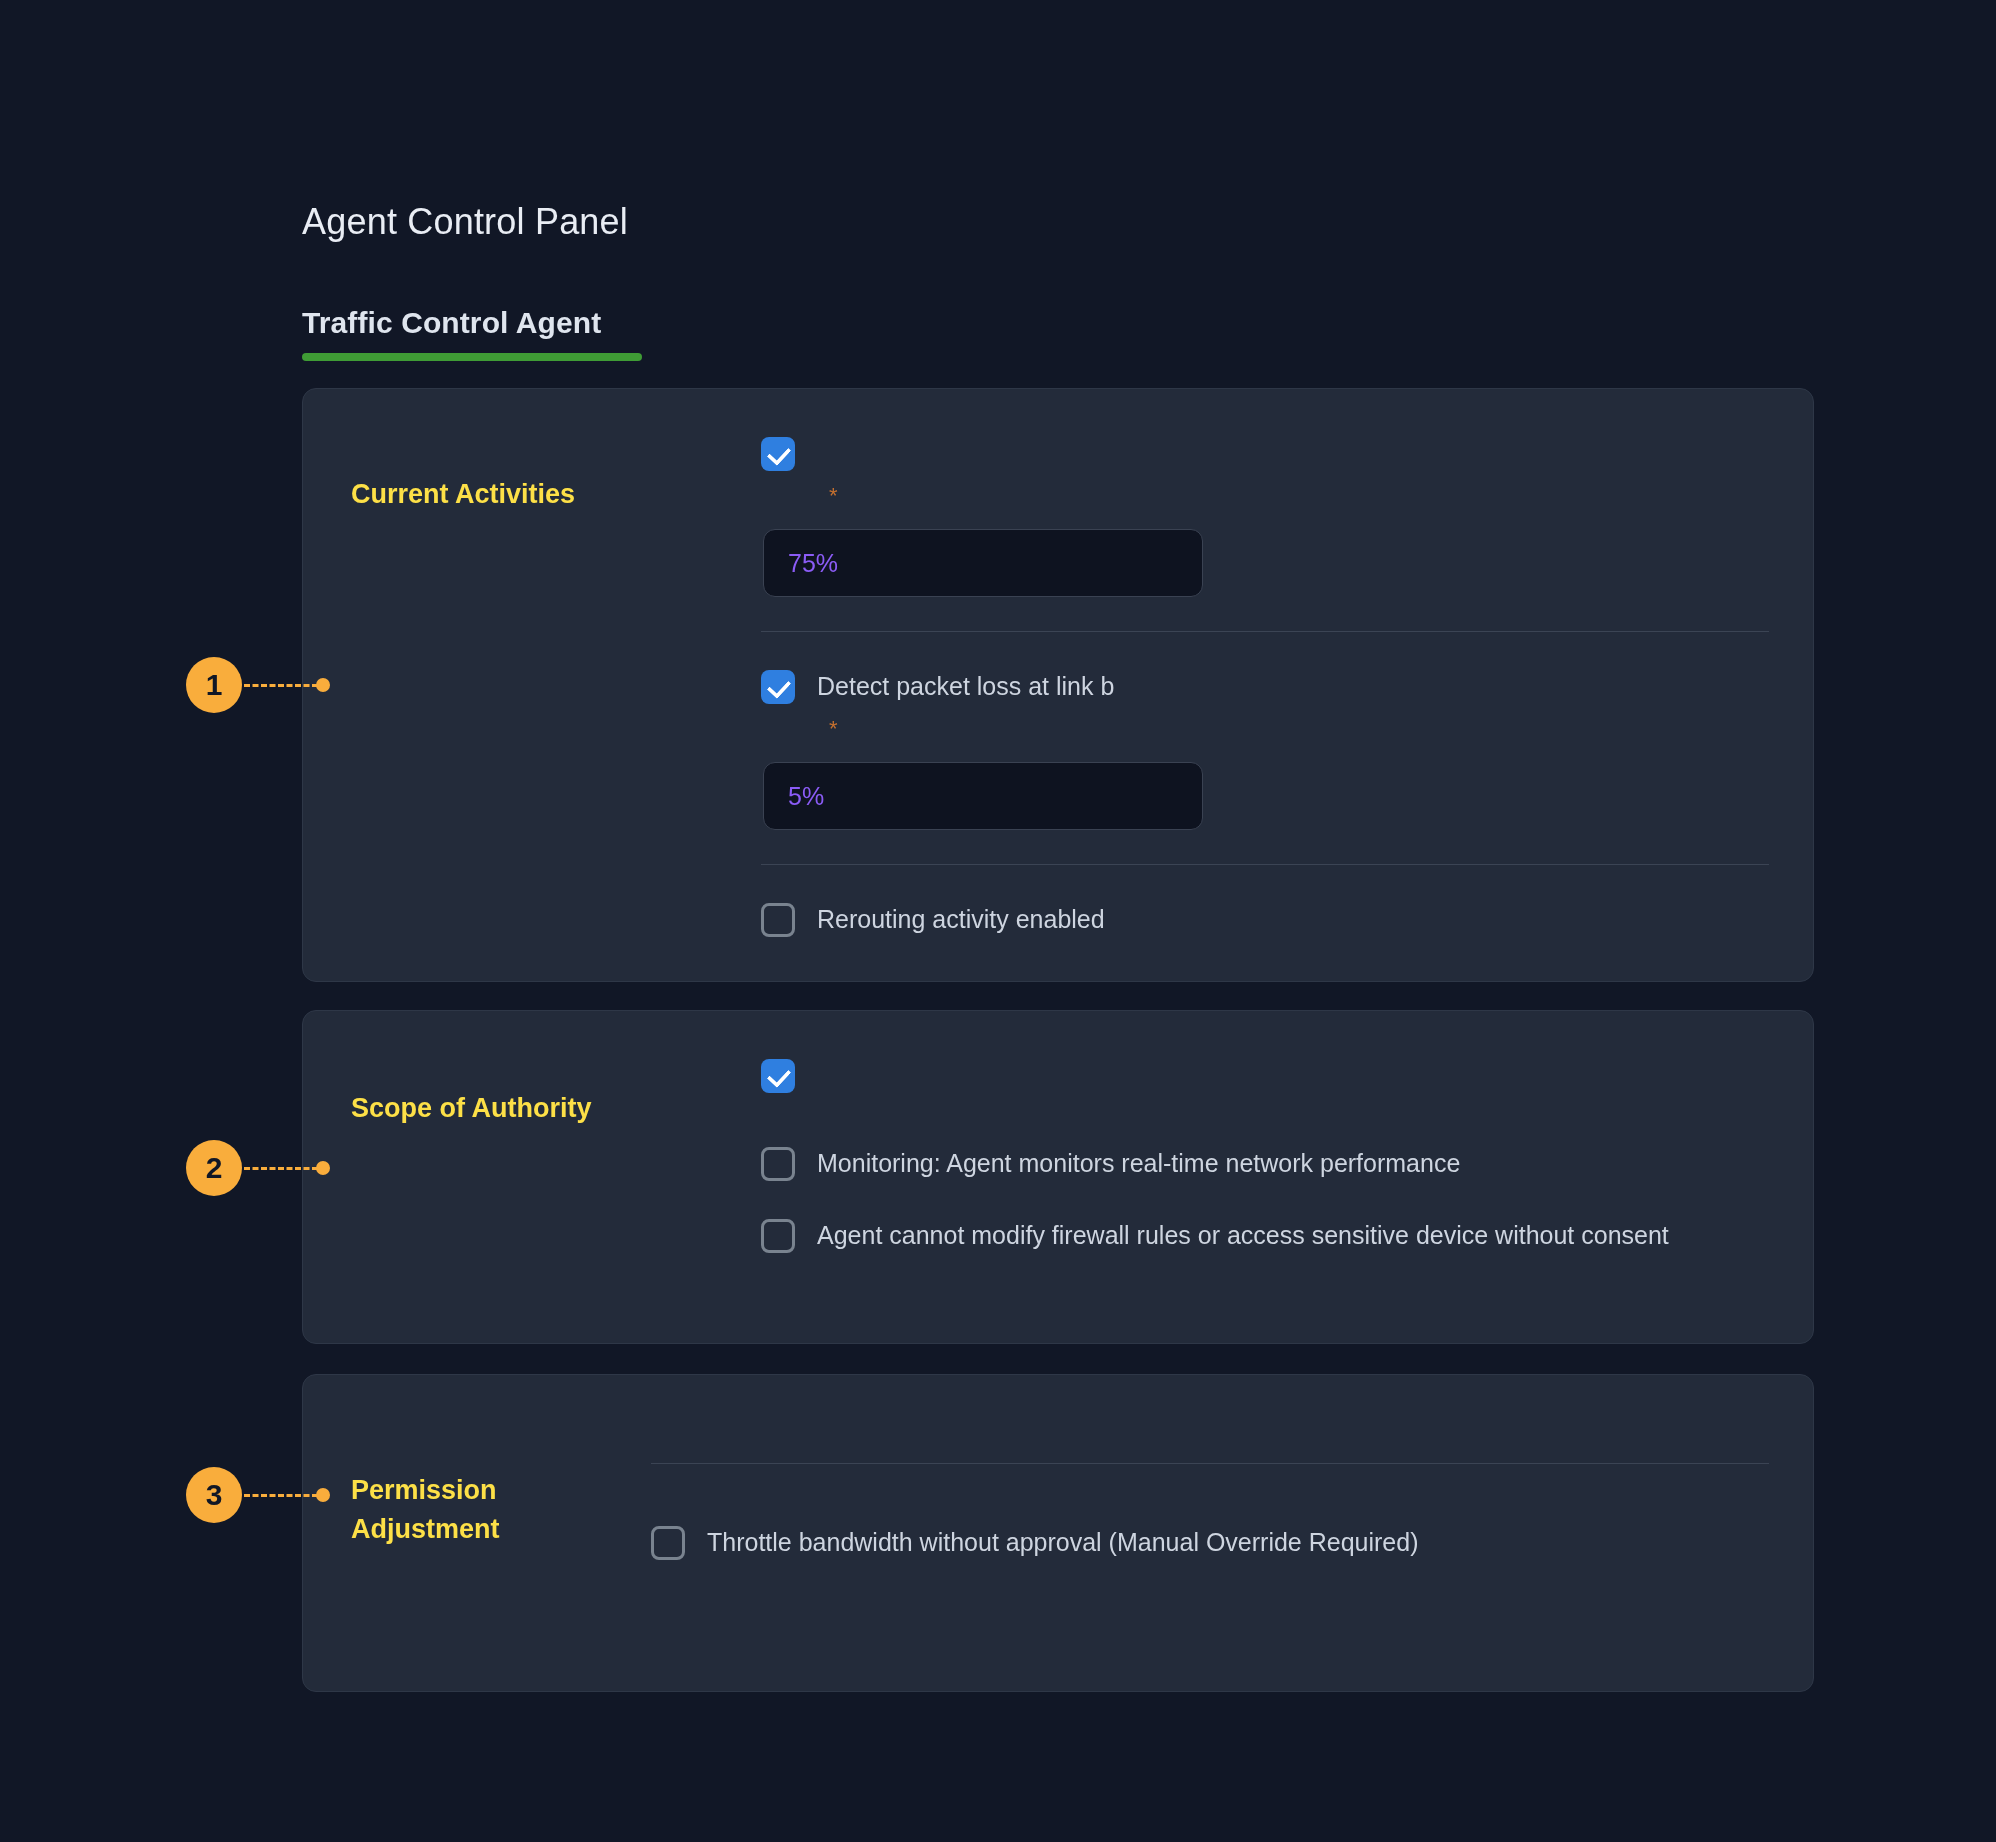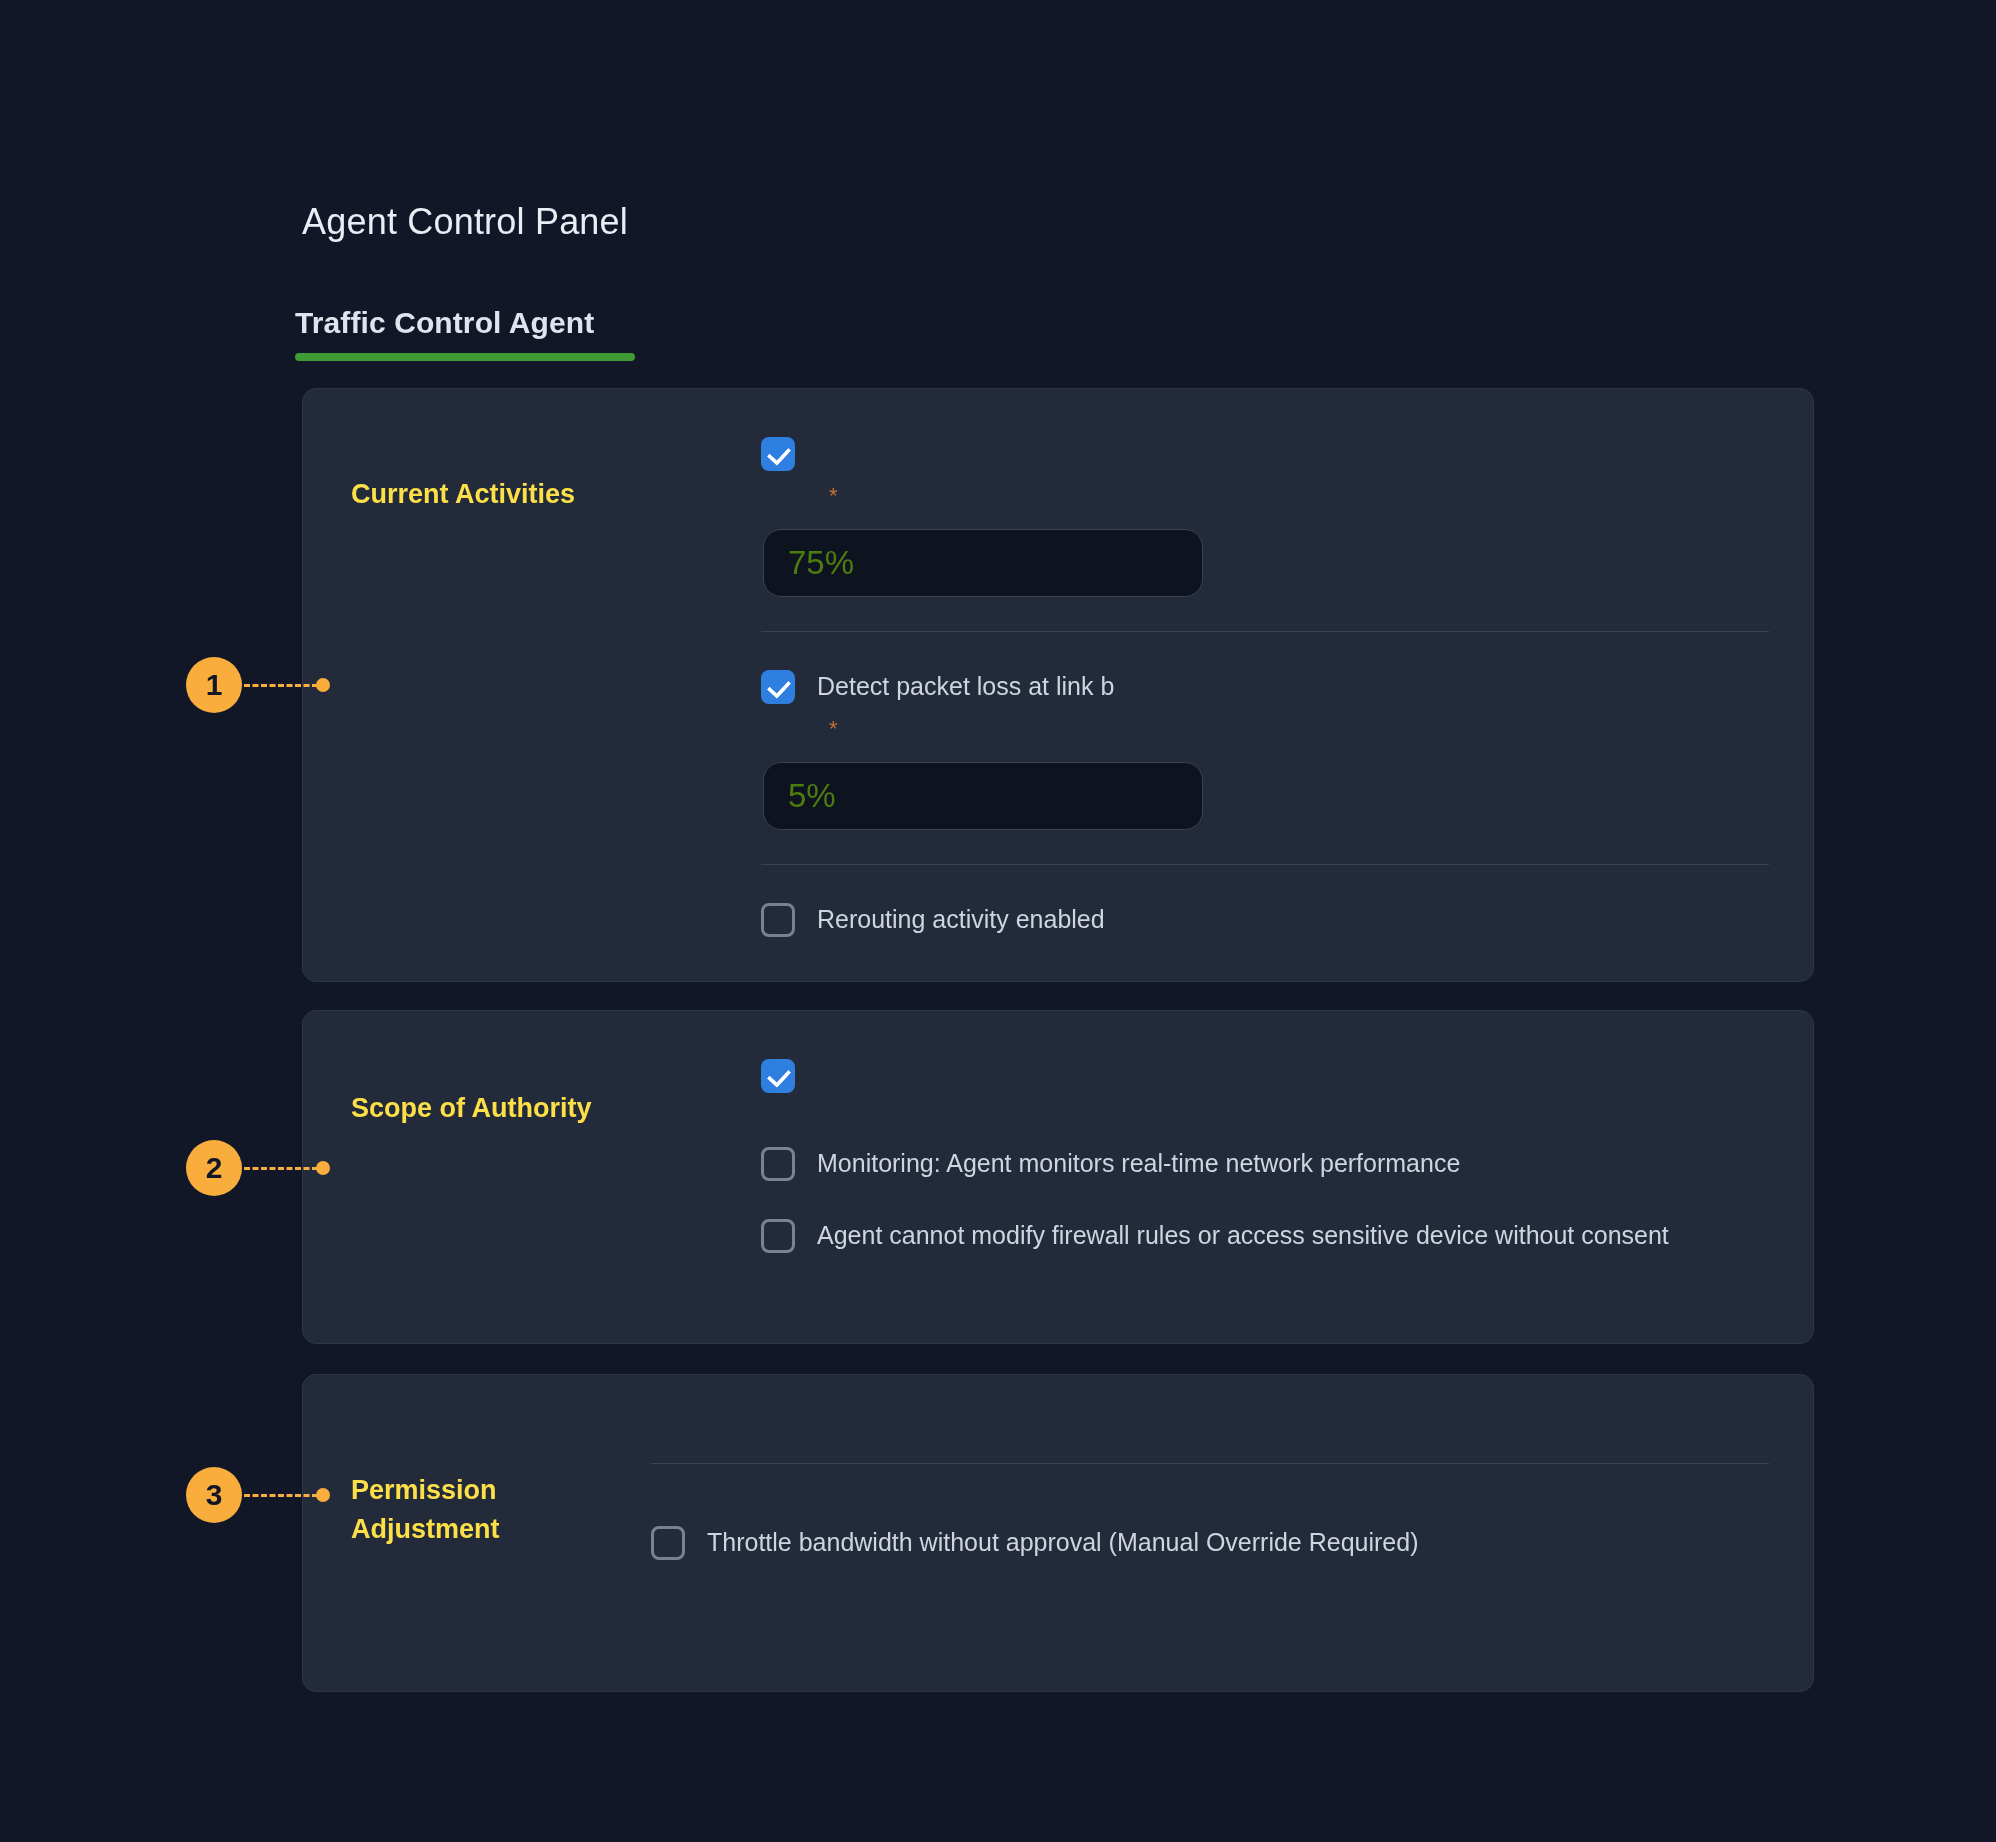--- a/index.html
+++ b/index.html
@@ -26,21 +26,21 @@
     top: 200px;
     font-size: 36px;
     font-weight: 400;
     color: #e9edf4;
     letter-spacing: 0.2px;
     line-height: 1.2;
   }
 
   .tab-bar {
     position: absolute;
-    left: 295px;
+    left: 302px;
     top: 305px;
     width: 340px;
   }
   .tab-label {
     font-size: 30px;
     font-weight: 700;
     color: #dfe5ee;
     letter-spacing: 0.1px;
     line-height: 1.2;
     padding-bottom: 12px;
@@ -138,26 +138,26 @@
     margin: 14px 0 0 68px;
     display: block;
   }
 
   .field {
     width: 440px;
     height: 68px;
     margin: 22px 0 0 2px;
     background: #0e1320;
     border: 1px solid #3a4252;
-    border-radius: 18px;
+    border-radius: 12px;
     display: flex;
     align-items: center;
     padding: 0 24px;
-    font-size: 33px;
-    color: #4d7c0f;
+    font-size: 25px;
+    color: #8b5cf6;
   }
 
   .divider {
     height: 1px;
     background: #3b4454;
     margin: 34px 0 0 0;
     width: 100%;
   }
 
   

